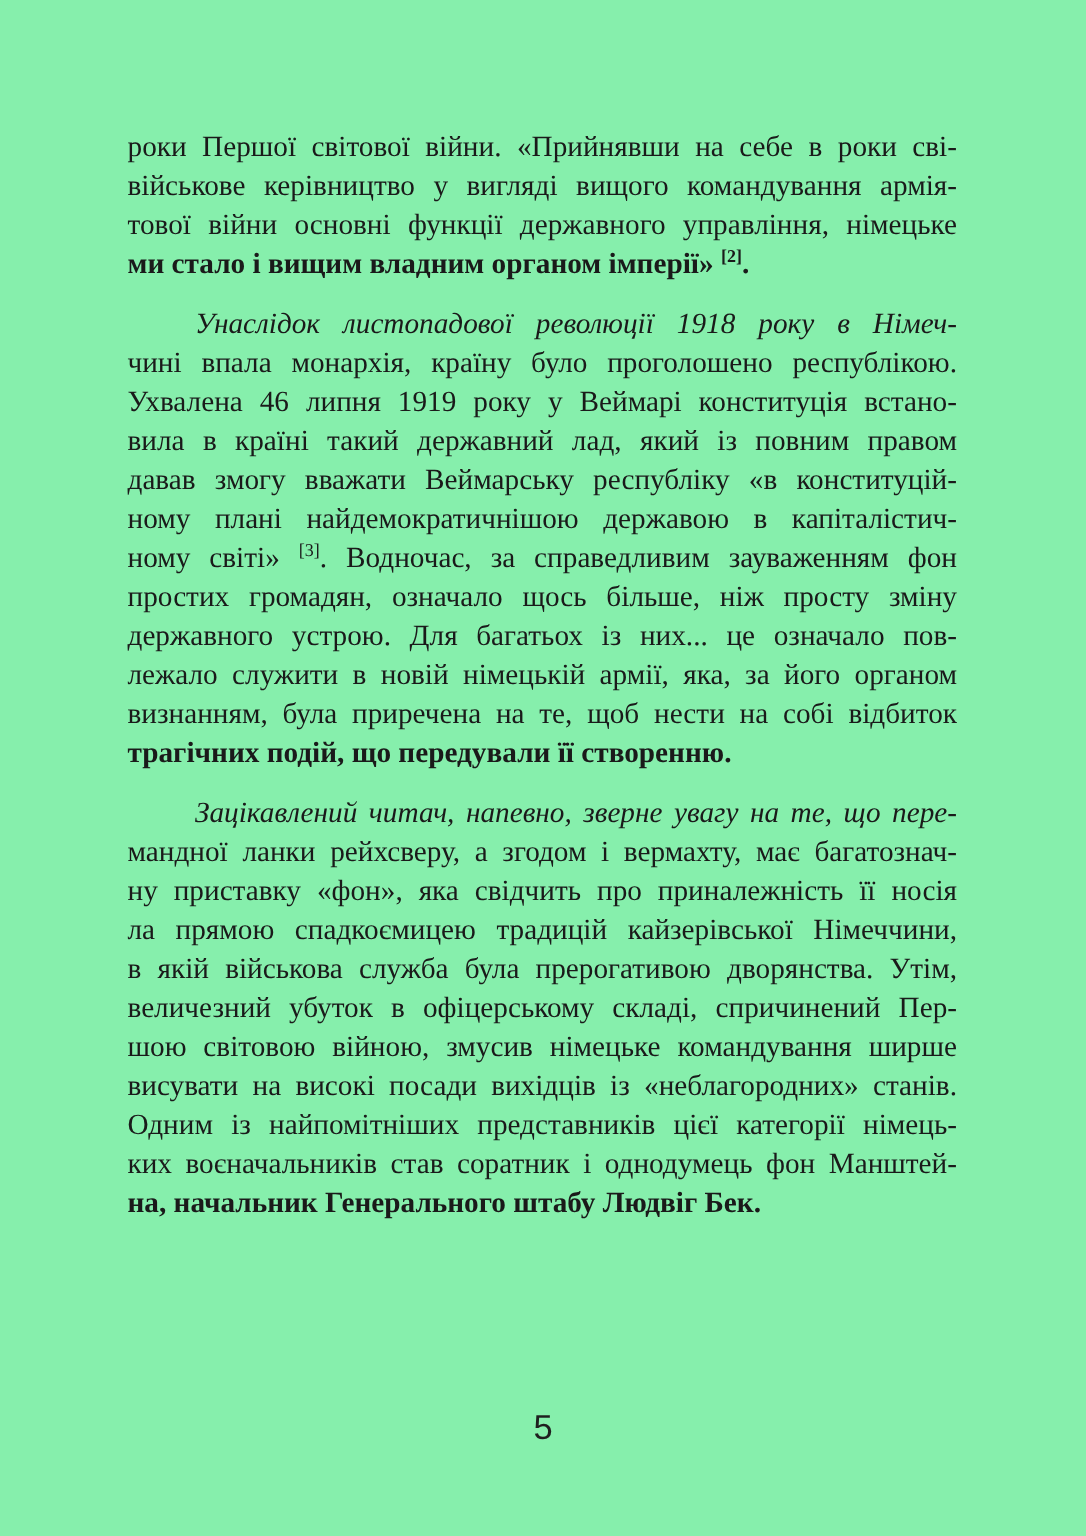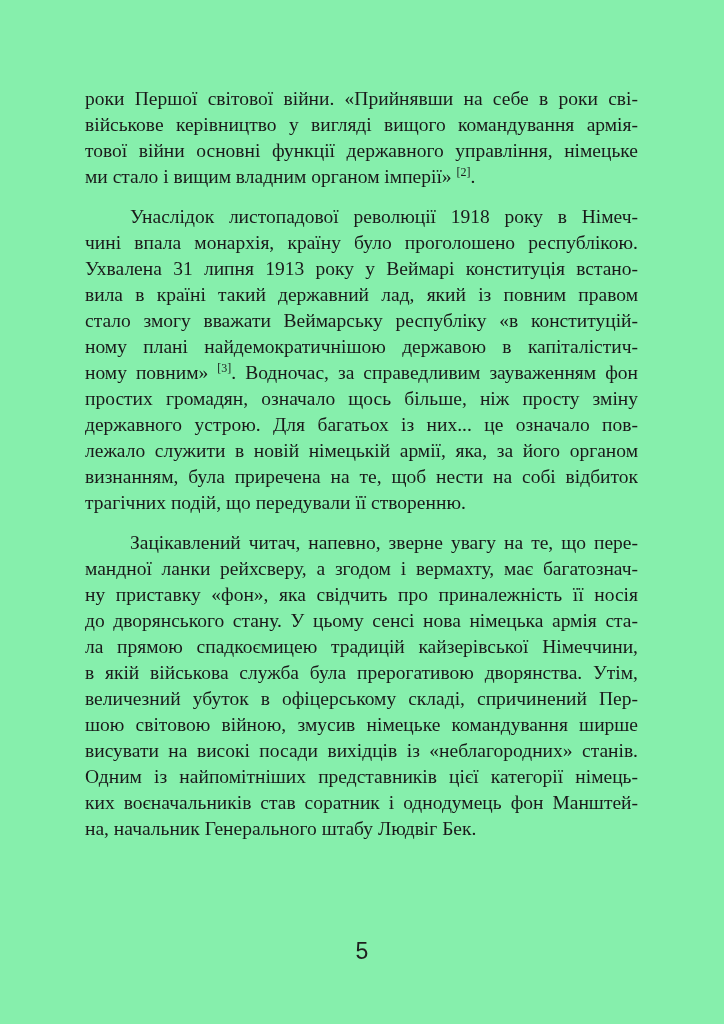--- a/index.html
+++ b/index.html
@@ -29,23 +29,25 @@
     padding: 0;
   }
   .para:last-child { margin-bottom: 0; }
   .line {
     text-align: justify;
     text-align-last: justify;
     white-space: normal;
   }
   .line.last {
     text-align-last: left;
+    font-weight: bold;
   }
   .line.indent {
     padding-left: 45px;
+    font-style: italic;
   }
   sup.fnref {
     font-size: 12px;
     line-height: 0;
     vertical-align: super;
     letter-spacing: 0;
   }
   .page-num {
     position: absolute;
     top: 938px;
@@ -66,37 +68,36 @@
     <div class="para">
       <div class="line">роки Першої світової війни. «Прийнявши на себе в роки сві-</div>
       <div class="line">військове керівництво у вигляді вищого командування армія-</div>
       <div class="line">тової війни основні функції державного управління, німецьке</div>
       <div class="line last"><span>ми стало і вищим владним органом імперії» </span><sup class="fnref">[2]</sup><span>.</span></div>
     </div>
 
     <div class="para">
       <div class="line indent">Унаслідок листопадової революції 1918 року в Німеч-</div>
       <div class="line">чині впала монархія, країну було проголошено республікою.</div>
-      <div class="line">Ухвалена 31 липня 1913 року у Веймарі конституція встано-</div>
+      <div class="line">Ухвалена 46 липня 1919 року у Веймарі конституція встано-</div>
       <div class="line">вила в країні такий державний лад, який із повним правом</div>
-      <div class="line">стало змогу вважати Веймарську республіку «в конституцій-</div>
+      <div class="line">давав змогу вважати Веймарську республіку «в конституцій-</div>
       <div class="line">ному плані найдемократичнішою державою в капіталістич-</div>
-      <div class="line"><span>ному повним» </span><sup class="fnref">[3]</sup><span>. Водночас, за справедливим зауваженням фон</span></div>
+      <div class="line"><span>ному світі» </span><sup class="fnref">[3]</sup><span>. Водночас, за справедливим зауваженням фон</span></div>
       <div class="line">простих громадян, означало щось більше, ніж просту зміну</div>
       <div class="line">державного устрою. Для багатьох із них... це означало пов-</div>
       <div class="line">лежало служити в новій німецькій армії, яка, за його органом</div>
       <div class="line">визнанням, була приречена на те, щоб нести на собі відбиток</div>
       <div class="line last">трагічних подій, що передували її створенню.</div>
     </div>
 
     <div class="para">
       <div class="line indent">Зацікавлений читач, напевно, зверне увагу на те, що пере-</div>
       <div class="line">мандної ланки рейхсверу, а згодом і вермахту, має багатознач-</div>
       <div class="line">ну приставку «фон», яка свідчить про приналежність її носія</div>
-      <div class="line">до дворянського стану. У цьому сенсі нова німецька армія ста-</div>
       <div class="line">ла прямою спадкоємицею традицій кайзерівської Німеччини,</div>
       <div class="line">в якій військова служба була прерогативою дворянства. Утім,</div>
       <div class="line">величезний убуток в офіцерському складі, спричинений Пер-</div>
       <div class="line">шою світовою війною, змусив німецьке командування ширше</div>
       <div class="line">висувати на високі посади вихідців із «неблагородних» станів.</div>
       <div class="line">Одним із найпомітніших представників цієї категорії німець-</div>
       <div class="line">ких воєначальників став соратник і однодумець фон Манштей-</div>
       <div class="line last">на, начальник Генерального штабу Людвіг Бек.</div>
     </div>
 

